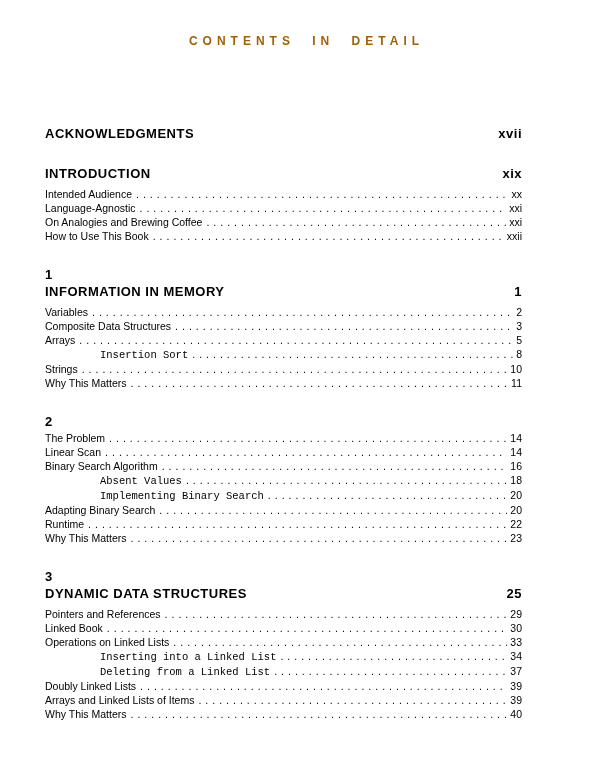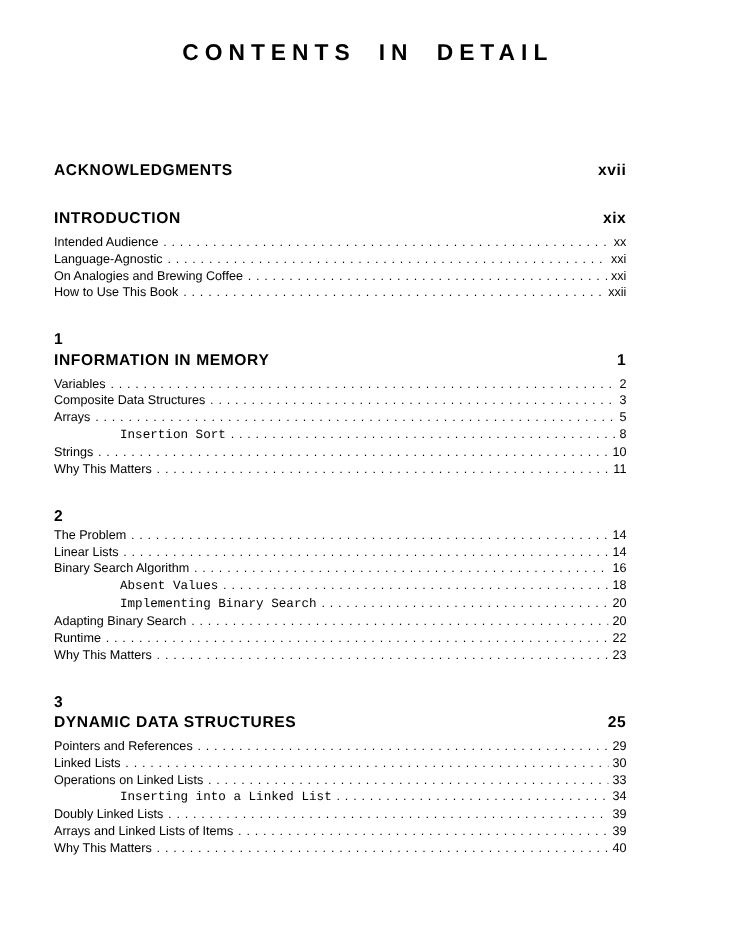--- a/index.html
+++ b/index.html
@@ -13,25 +13,25 @@
   }
   .page {
     width: 613px;
     height: 784px;
     background: #ffffff;
     overflow: hidden;
   }
   .toc-title {
     padding-top: 34px;
     text-align: center;
-    font-size: 19px;
+    font-size: 12px;
     font-weight: bold;
     letter-spacing: 5px;
     word-spacing: 9px;
-    color: #000000;
+    color: #a16207;
   }
   .toc {
     margin: 78px 91px 0 45px;
   }
   .toc-section { margin-top: 24px; }
   .toc-section:first-child { margin-top: 0; }
   .chapter-number {
     font-size: 13px;
     font-weight: bold;
     line-height: 15px;
@@ -147,21 +147,21 @@
         </div>
       </section>
       <section class="toc-section">
         <div class="chapter-number">2</div>
         <div class="entry-row indent-0">
           <span class="label">The Problem</span>
           <span class="dots"></span>
           <span class="pagenum">14</span>
         </div>
         <div class="entry-row indent-0">
-          <span class="label">Linear Lists</span>
+          <span class="label">Linear Scan</span>
           <span class="dots"></span>
           <span class="pagenum">14</span>
         </div>
         <div class="entry-row indent-0">
           <span class="label">Binary Search Algorithm</span>
           <span class="dots"></span>
           <span class="pagenum">16</span>
         </div>
         <div class="entry-row indent-1">
           <span class="label">Absent Values</span>
@@ -194,33 +194,38 @@
         <div class="heading-row">
           <span class="heading-label">DYNAMIC DATA STRUCTURES</span>
           <span class="pagenum">25</span>
         </div>
         <div class="entry-row indent-0">
           <span class="label">Pointers and References</span>
           <span class="dots"></span>
           <span class="pagenum">29</span>
         </div>
         <div class="entry-row indent-0">
-          <span class="label">Linked Lists</span>
+          <span class="label">Linked Book</span>
           <span class="dots"></span>
           <span class="pagenum">30</span>
         </div>
         <div class="entry-row indent-0">
           <span class="label">Operations on Linked Lists</span>
           <span class="dots"></span>
           <span class="pagenum">33</span>
         </div>
         <div class="entry-row indent-1">
           <span class="label">Inserting into a Linked List</span>
           <span class="dots"></span>
           <span class="pagenum">34</span>
+        </div>
+        <div class="entry-row indent-1">
+          <span class="label">Deleting from a Linked List</span>
+          <span class="dots"></span>
+          <span class="pagenum">37</span>
         </div>
         <div class="entry-row indent-0">
           <span class="label">Doubly Linked Lists</span>
           <span class="dots"></span>
           <span class="pagenum">39</span>
         </div>
         <div class="entry-row indent-0">
           <span class="label">Arrays and Linked Lists of Items</span>
           <span class="dots"></span>
           <span class="pagenum">39</span>

